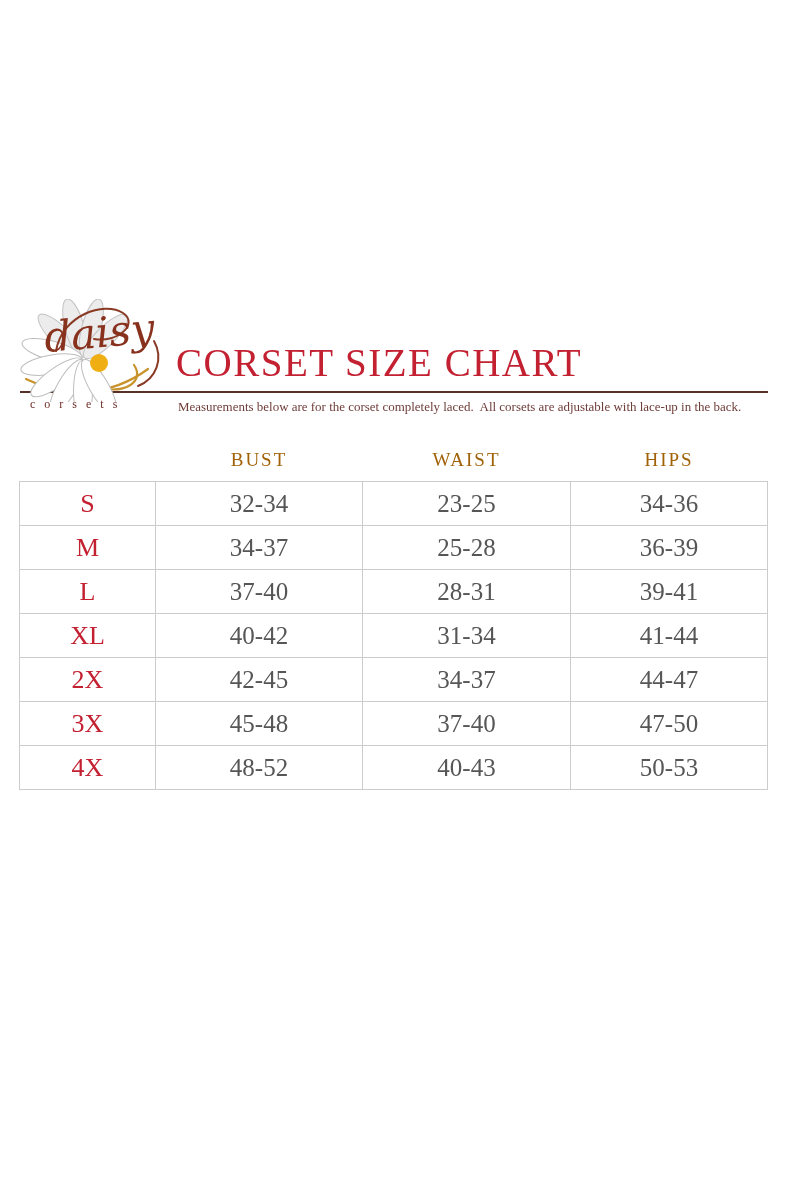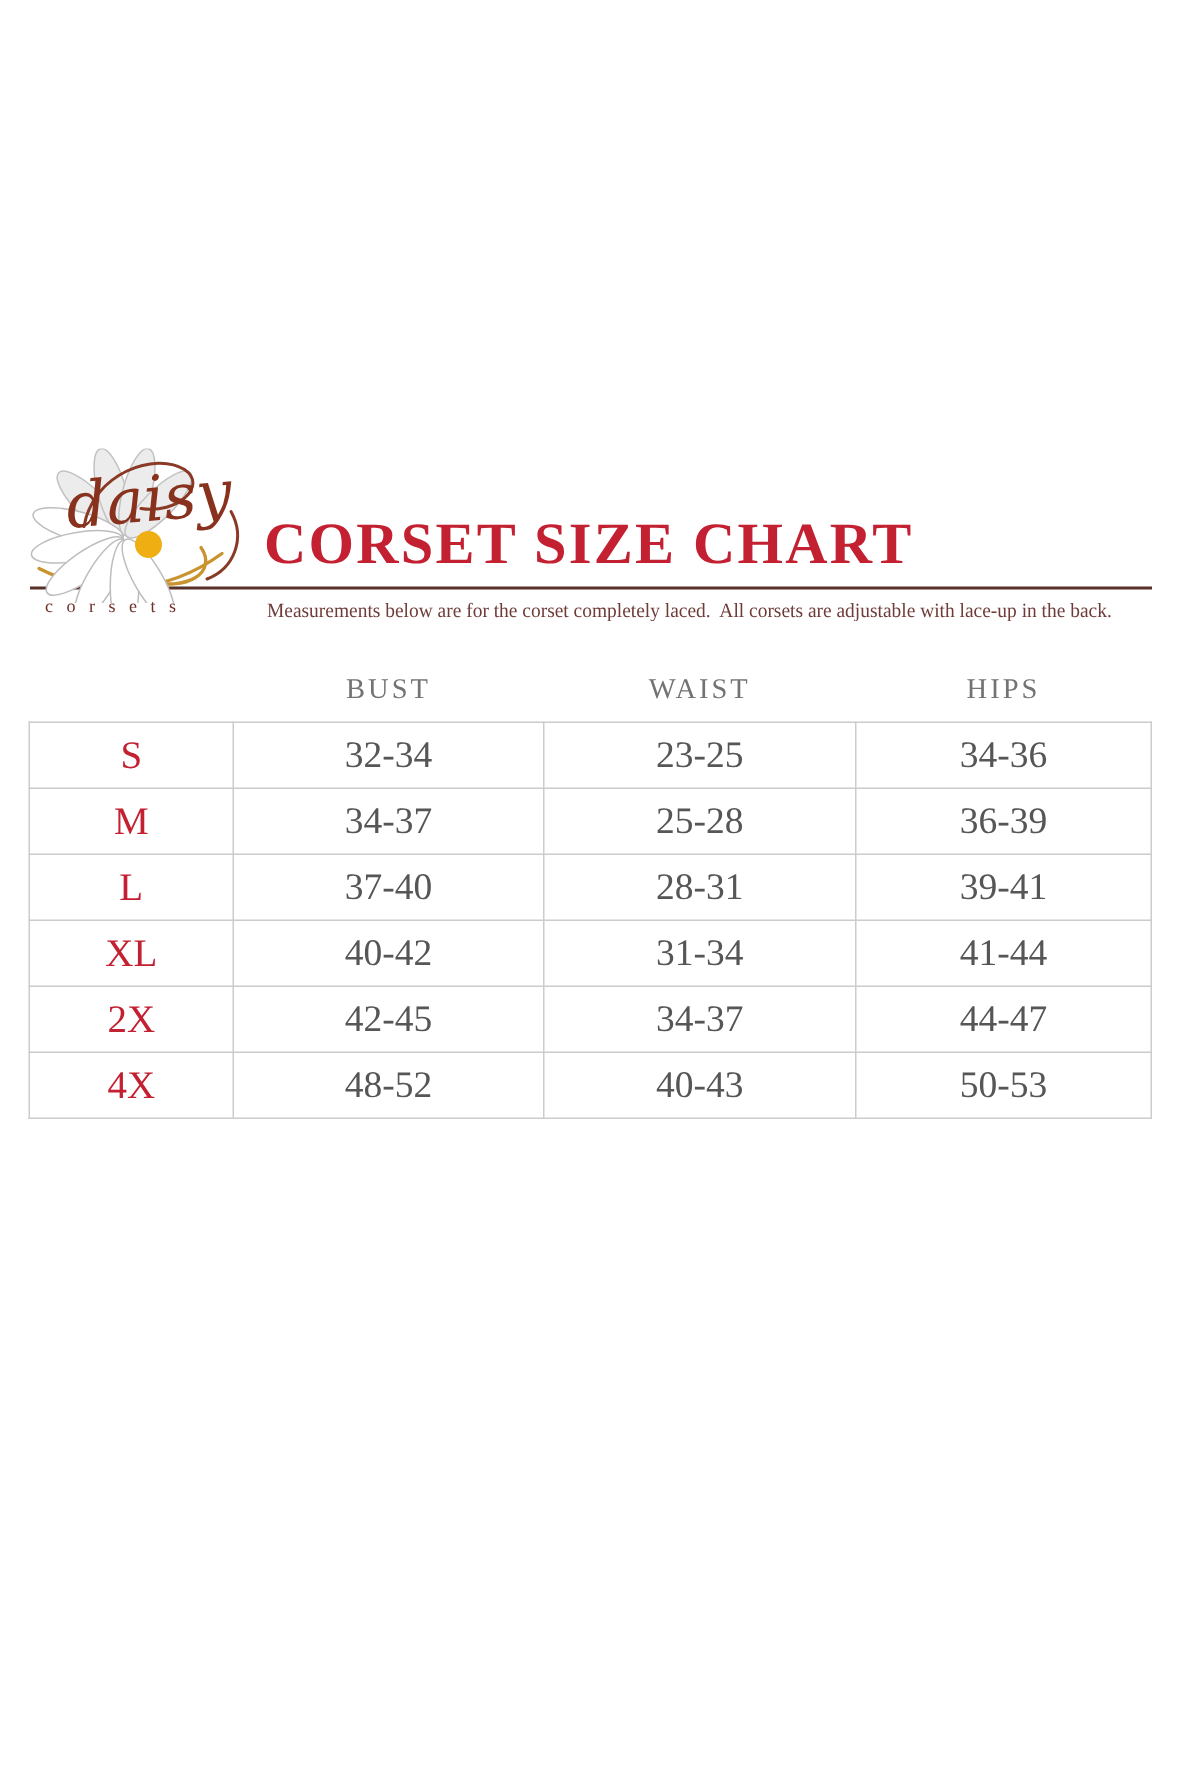--- a/index.html
+++ b/index.html
@@ -23,36 +23,36 @@
     font-size:42px; line-height:1; color:#88321e;
     transform:rotate(-5deg); transform-origin:left bottom;
   }
   .logo-word {
     position:absolute; left:30px; top:398px; z-index:3;
     font-size:12px; letter-spacing:9px; color:#6f2e28; line-height:1.1;
   }
   
   .page-title {
     position:absolute; left:176px; top:343px; margin:0; z-index:2;
-    font-size:39px; font-weight:bold; letter-spacing:1.5px;
+    font-size:39px; font-weight:normal; letter-spacing:1.5px;
     color:#c32031; line-height:1; white-space:nowrap;
   }
   .subtitle {
     position:absolute; left:178px; top:399px; margin:0; z-index:2;
     font-size:13.5px; color:#6e3c38; white-space:pre; letter-spacing:0;
     transform:scaleX(0.96); transform-origin:left top;
   }
   
   table.size-chart {
     position:absolute; left:19px; top:431px; width:748px;
     border-collapse:collapse; table-layout:fixed;
   }
   table.size-chart thead th {
     border:none; font-weight:normal; height:42px; padding:8px 0 0 0;
-    font-size:19px; letter-spacing:2px; color:#737373; text-align:center;
+    font-size:19px; letter-spacing:2px; color:#a16207; text-align:center;
     vertical-align:middle;
   }
   table.size-chart tbody td {
     border:1px solid #cccccc; height:43px; padding:0;
     text-align:center; vertical-align:middle;
     font-size:25px; color:#565656;
   }
   table.size-chart tbody td.size-cell {
     font-size:26px; color:#c32031;
   }
@@ -141,19 +141,25 @@
       <td>31-34</td>
       <td>41-44</td>
     </tr>
     <tr>
       <td class="size-cell">2X</td>
       <td>42-45</td>
       <td>34-37</td>
       <td>44-47</td>
     </tr>
     <tr>
+      <td class="size-cell">3X</td>
+      <td>45-48</td>
+      <td>37-40</td>
+      <td>47-50</td>
+    </tr>
+    <tr>
       <td class="size-cell">4X</td>
       <td>48-52</td>
       <td>40-43</td>
       <td>50-53</td>
     </tr>
   </tbody>
 </table>
 
 </body></html>

